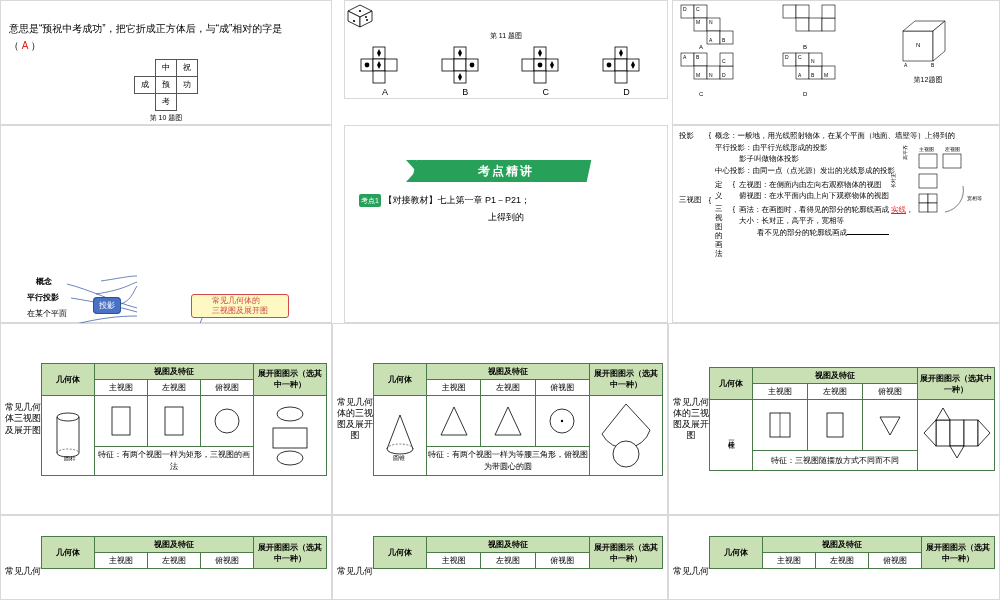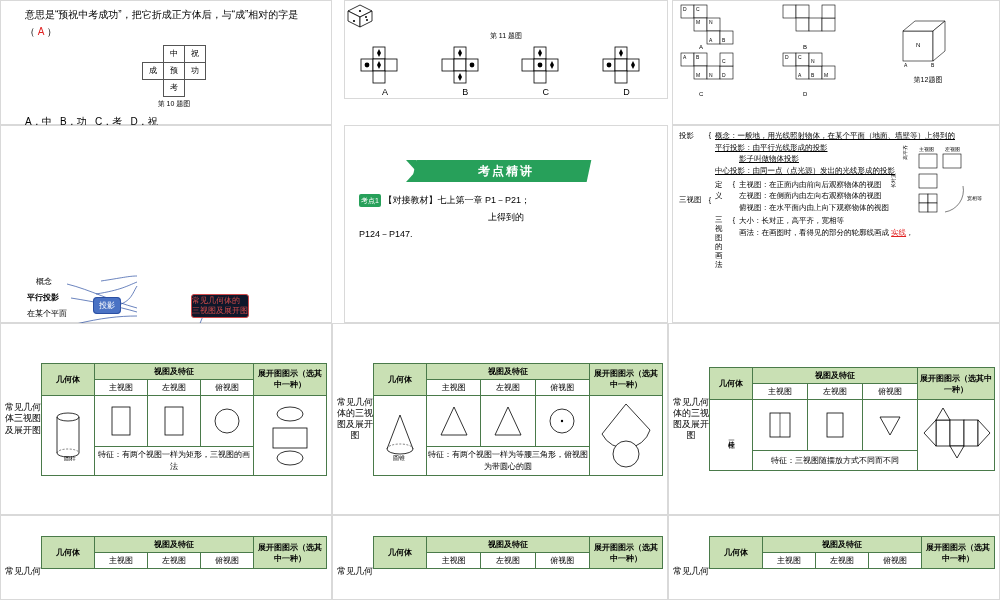--- a/index.html
+++ b/index.html
@@ -9,34 +9,34 @@
     font-size:9px;color:#000;overflow:hidden;
   }
   .page{position:relative;width:1000px;height:600px;}
   .cell{position:absolute;box-sizing:border-box;border:1px solid #d9d9d9;background:#fff;}
   
   .ctr{text-align:center;}
   .xs{font-size:7px;}
   table.t{border-collapse:collapse;}
   table.t td,table.t th{border:1px solid #555;padding:1px 2px;font-weight:normal;}
   
-  .q10{padding:6px 8px;line-height:1.5;font-size:10px;margin-left:16px;}
+  .q10{padding:20px 8px;line-height:1.5;font-size:10px;}
   .ans-red{color:#e02020;}
   .choices{margin-top:4px;font-size:10px;}
   .foldgrid{margin:6px auto 0 auto;}
   .foldgrid td{width:16px;height:14px;text-align:center;font-size:8px;}
   .capt{font-size:7px;text-align:center;margin-top:2px;}
   
   .diceblock{display:flex;justify-content:space-around;align-items:flex-end;padding-top:4px;}
   .lbl{ text-align:center;font-size:9px;margin-top:2px;}
   
   .mm{position:relative;width:100%;height:100%;}
   .mm .node{position:absolute;font-size:8px;white-space:nowrap;}
   .mm .box{border:1px solid #2b4fa2;border-radius:3px;padding:1px 4px;background:#fff;}
-  .mm .boxr{border:1px solid #d04a4a;border-radius:3px;padding:1px 0;color:#d04a4a;background:#0f172a;}
+  .mm .boxr{border:1px solid #d04a4a;border-radius:3px;padding:1px 20px;color:#d04a4a;background:#fef9c3;}
   .mm .center{background:#4a72c4;color:#fff;border:1px solid #2b4fa2;border-radius:4px;padding:3px 5px;font-size:8px;}
   .mm svg{position:absolute;left:0;top:0;}
   
   .banner{position:relative;width:200px;height:22px;margin:0 auto;}
   .banner .p1{position:absolute;left:0;top:0;width:0;height:0;border-top:11px solid #27a05a;border-bottom:11px solid #27a05a;border-left:10px solid transparent;}
   .banner .p2{position:absolute;left:8px;top:0;width:175px;height:22px;background:#27a05a;transform:skewX(-12deg);}
   .banner .txt{position:absolute;left:0;top:0;width:200px;height:22px;line-height:22px;text-align:center;color:#fff;font-size:12px;font-weight:bold;letter-spacing:2px;}
   .kd-body{padding:10px 14px 0 14px;font-size:9px;line-height:1.9;}
   .badge{display:inline-block;background:#27a05a;color:#fff;font-size:7px;padding:0 2px;border-radius:2px;vertical-align:middle;}
   
@@ -260,21 +260,21 @@
           <path d="M95,168 C120,164 126,160 136,156"></path>
           <path d="M100,155 C120,152 128,150 136,150"></path>
           <path d="M66,158 C90,164 110,175 136,182"></path>
           <path d="M70,172 C95,176 115,180 136,186"></path>
           <path d="M75,198 C100,192 118,190 136,190"></path>
           <path d="M182,228 C195,210 200,195 205,182"></path>
           <path d="M182,228 C196,226 200,226 205,228"></path>
           <path d="M182,232 C196,248 198,256 205,264"></path>
         </g>
       </svg>
-      <div class="node plain" style="left:35px;top:150px;">概念</div>
+      <div class="node plain" style="left:35px;top:150px;font-weight:bold;">概念</div>
       <div class="node plain" style="left:26px;top:166px;font-weight:bold;">平行投影</div>
       <div class="node plain" style="left:26px;top:182px;">在某个平面</div>
       <div class="node" style="left:92px;top:174px;"><span class="center" style="background:#4a72c4;">投影</span></div>
       <div class="node" style="left:190px;top:168px;width:70px;">
         <span class="boxr" style="display:inline-block;line-height:1.25;">常见几何体的<br>三视图及展开图</span>
       </div>
       <div class="node" style="left:195px;top:220px;">
         <span class="box" style="color:#2b4fa2;">三视图的定义</span>
       </div>
       <div class="node plain" style="left:44px;top:246px;">定义</div>
@@ -298,57 +298,58 @@
           <div class="p2"></div>
         <div class="txt">考点精讲</div>
       </div>
     </div>
     <div class="kd-body">
       <div>
         <span class="badge">考点1</span>
         <span>【对接教材】七上第一章 P1－P21；</span>
       </div>
       <div class="ctr">上得到的</div>
-      <div>P124－P147.</div>
     </div>
   </div>
 
   <div class="cell" style="left:672px;top:125px;width:328px;height:198px;">
     <div class="pn">
       <div class="row">
         <div class="key">投影</div>
         <div class="brace">{</div>
-        <div style="flex:1;text-decoration:underline;">
+        <div style="flex:1;">
           <div>概念：一般地，用光线照射物体，在某个平面（地面、墙壁等）上得到的</div>
           <div>平行投影：由平行光线形成的投影</div>
           <div style="padding-left:24px;">影子叫做物体投影</div>
           <div>中心投影：由同一点（点光源）发出的光线形成的投影</div>
         </div>
       </div>
       <div class="row" style="margin-top:2px;">
         <div class="key" style="padding-top:16px;line-height:1.2;">三视图</div>
         <div class="brace" style="padding-top:16px;">{</div>
         <div style="flex:1;">
           <div class="row">
             <div style="width:14px;">定义</div>
             <div class="brace">{</div>
             <div style="flex:1;">
-              <div>主视图：在正面内由前向后观察物体的视图</div>
               <div>左视图：在侧面内由左向右观察物体的视图</div>
               <div>俯视图：在水平面内由上向下观察物体的视图</div>
             </div>
           </div>
           <div class="row" style="margin-top:2px;">
             <div style="width:14px;line-height:1.2;">三视图的画法</div>
             <div class="brace">{</div>
             <div style="flex:1;">
-              <div>大小：长对正，高平齐，宽相等</div>
               <div>
                 <span>画法：在画图时，看得见的部分的轮廓线画成</span>
                 <span class="red" style="text-decoration:underline;">实线</span>，
+              </div>
+              <div>大小：长对正，高平齐，宽相等</div>
+              <div style="padding-left:18px;">
+                <span>看不见的部分的轮廓线画成</span><span class="ul"></span>
               </div>
             </div>
           </div>
         </div>
       </div>
 
       <svg width="110" height="96" viewBox="0 0 110 96" style="position:absolute;right:4px;top:14px;">
         <g stroke="#000" stroke-width="0.6" fill="#fff" font-size="5" font-family="Liberation Sans">
           <rect x="34" y="14" width="18" height="14"></rect>
             <rect x="58" y="14" width="18" height="14"></rect>

